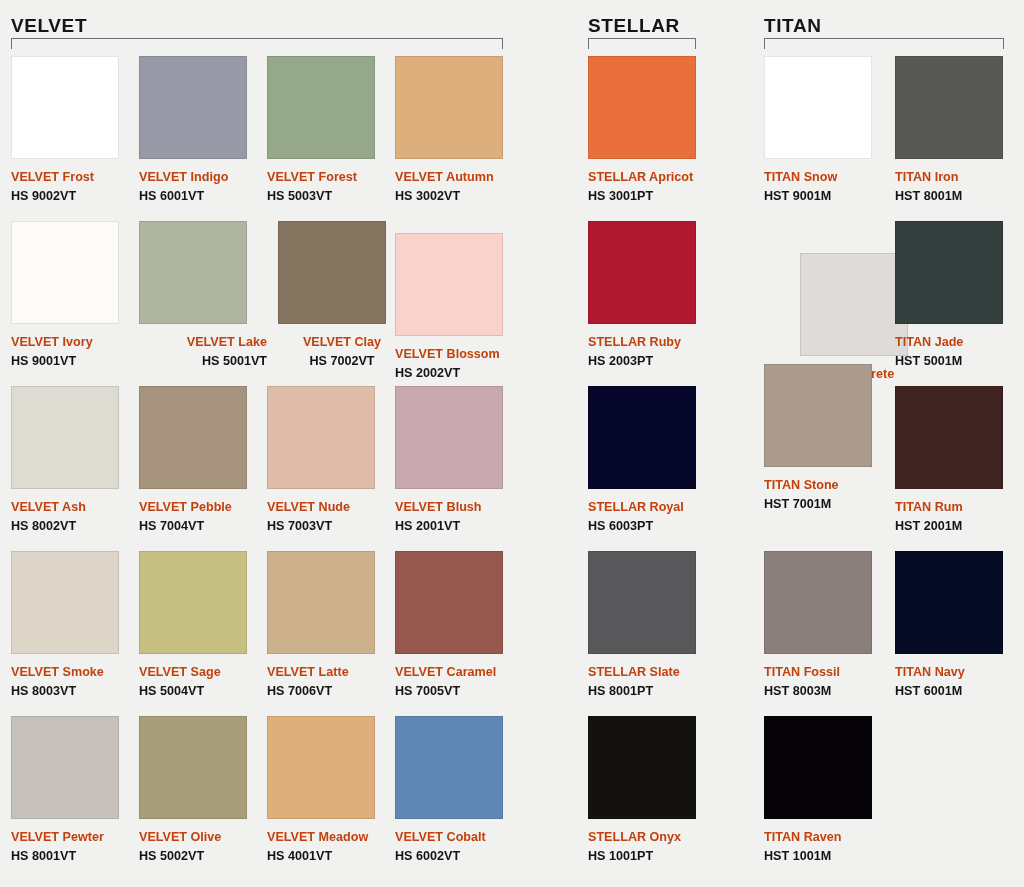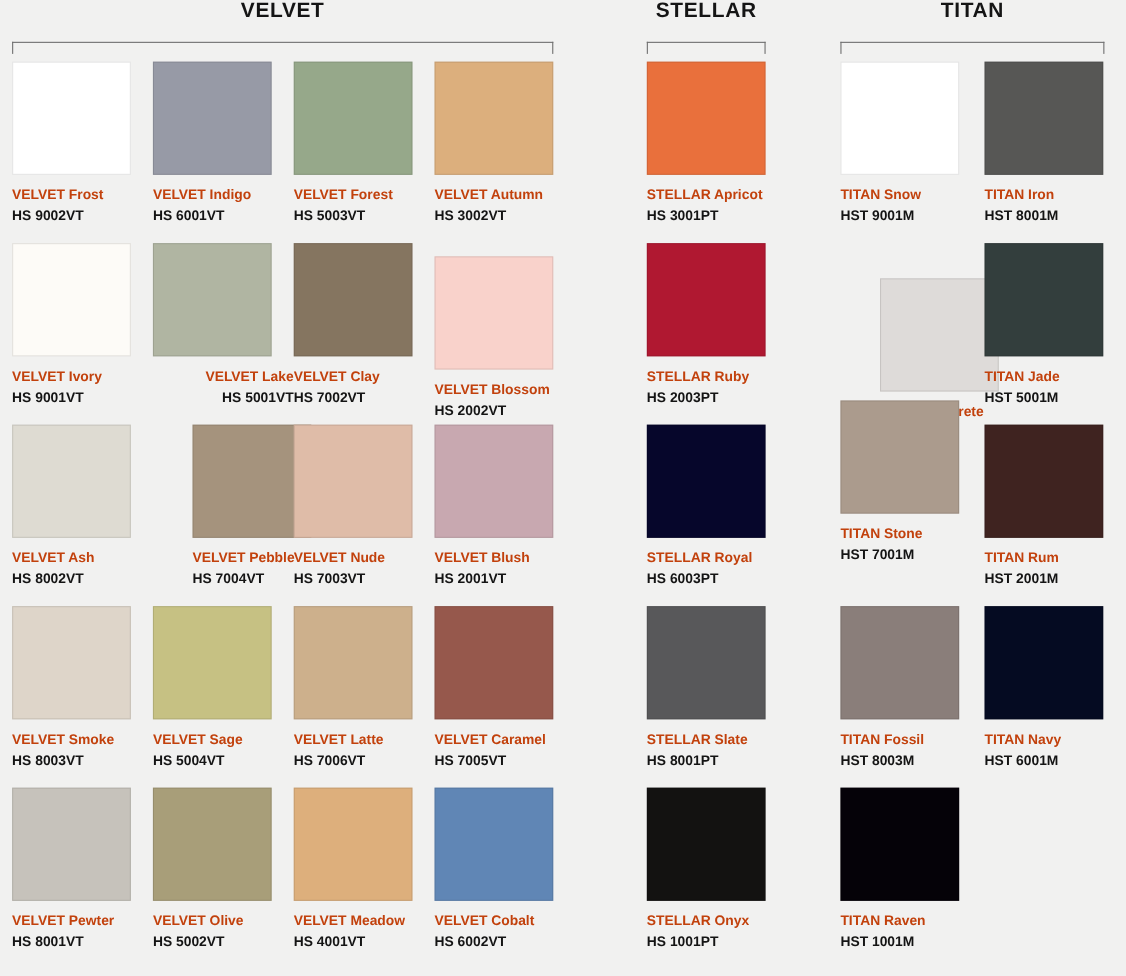--- a/index.html
+++ b/index.html
@@ -18,27 +18,26 @@
 
   #page {
     position: relative;
     width: 1024px;
     height: 887px;
   }
 
   
   .group-header {
     position: absolute;
-    text-align: center;
     font-size: 19px;
     font-weight: bold;
     letter-spacing: 0.6px;
     color: #151515;
     line-height: 1;
-    top: 0;
+    top: 16px;
   }
 
   
   .bracket {
     position: absolute;
     top: 38px;
     height: 11px;
     border: 1px solid #6f6f6f;
     border-bottom: none;
     border-top-width: 1px;
@@ -121,36 +120,36 @@
       <div class="cell" style="left: 11px; top: 221px;">
         <div class="chip" title="VELVET Ivory" style="background: rgb(253, 251, 247);"></div>
         <div class="cell-label">VELVET Ivory</div>
         <div class="cell-code">HS 9001VT</div>
       </div>
       <div class="cell" style="left: 139px; top: 221px; text-align: right;">
         <div class="chip" title="VELVET Lake" style="background: rgb(176, 181, 162);"></div>
         <div class="cell-label">VELVET Lake</div>
         <div class="cell-code">HS 5001VT</div>
       </div>
-      <div class="cell" style="left: 267px; top: 221px;">
+      <div class="cell" style="left: 278px; top: 221px; text-align: center;">
         <div class="chip" title="VELVET Clay" style="background: rgb(133, 117, 96);"></div>
         <div class="cell-label">VELVET Clay</div>
         <div class="cell-code">HS 7002VT</div>
       </div>
       <div class="cell" style="left: 395px; top: 221px; margin-top: 12px;">
         <div class="chip" title="VELVET Blossom" style="background: rgb(249, 210, 203);"></div>
         <div class="cell-label">VELVET Blossom</div>
         <div class="cell-code">HS 2002VT</div>
       </div>
       <div class="cell" style="left: 11px; top: 386px;">
         <div class="chip" title="VELVET Ash" style="background: rgb(222, 219, 210);"></div>
         <div class="cell-label">VELVET Ash</div>
         <div class="cell-code">HS 8002VT</div>
       </div>
-      <div class="cell" style="left: 139px; top: 386px; margin-left: 36px;">
+      <div class="cell" style="left: 139px; top: 386px;">
         <div class="chip" title="VELVET Pebble" style="background: rgb(165, 147, 125);"></div>
         <div class="cell-label">VELVET Pebble</div>
         <div class="cell-code">HS 7004VT</div>
       </div>
       <div class="cell" style="left: 267px; top: 386px;">
         <div class="chip" title="VELVET Nude" style="background: rgb(223, 188, 168);"></div>
         <div class="cell-label">VELVET Nude</div>
         <div class="cell-code">HS 7003VT</div>
       </div>
       <div class="cell" style="left: 395px; top: 386px;">

